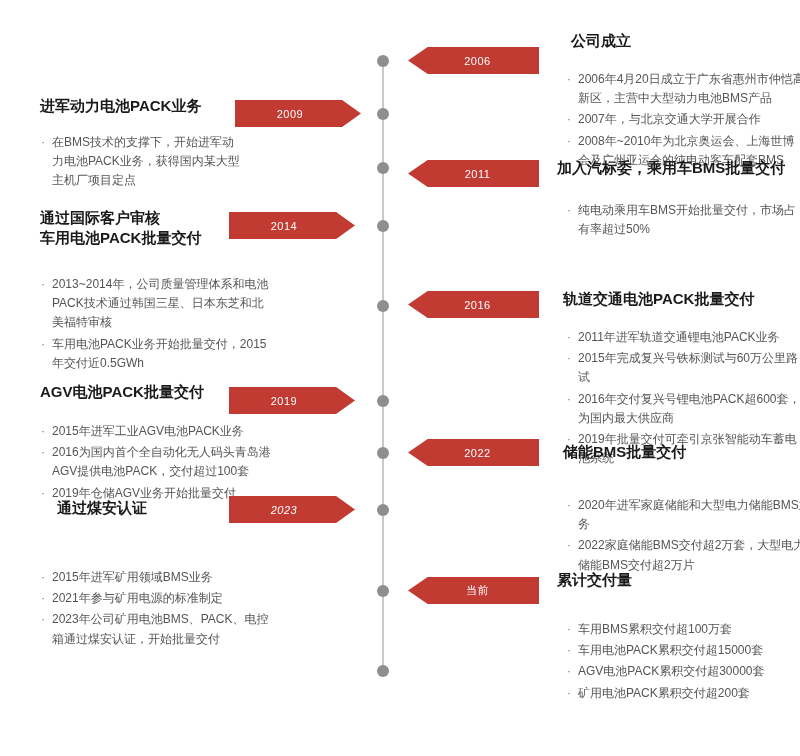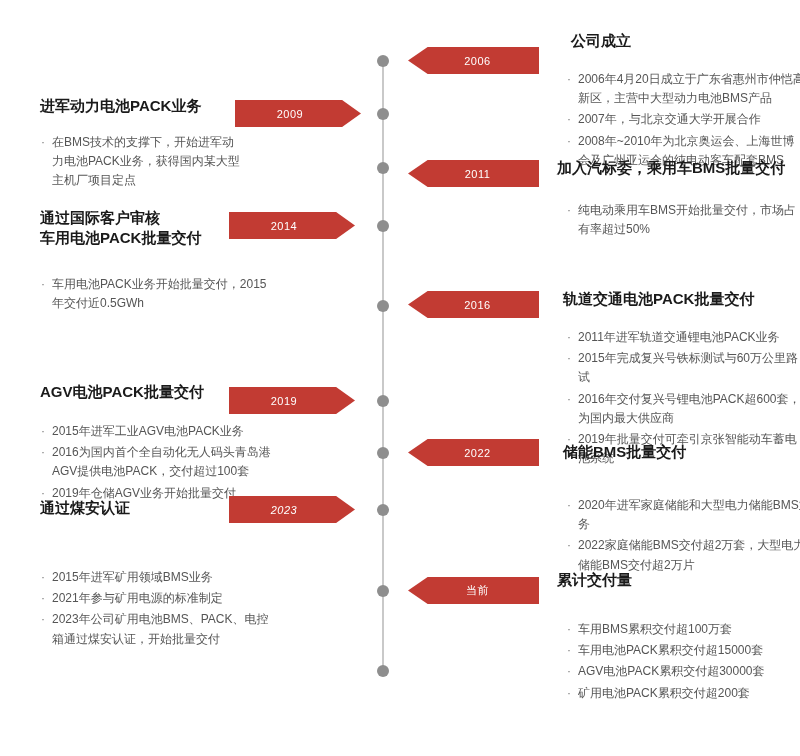--- a/index.html
+++ b/index.html
@@ -64,20 +64,21 @@
   </div>
 
   <div>
     <span class="dot" style="left:383px;top:226px;"></span>
     <div class="arrow left" style="left:229px;top:212px;width:126px;">
       <span>2014</span>
     </div>
     <h3 class="title" style="left:40px;top:208px;width:230px;">通过国际客户审核
 车用电池PACK批量交付</h3>
     <ul class="bullets" style="left:26px;top:263px;width:232px;">
+        <li>2013~2014年，公司质量管理体系和电池PACK技术通过韩国三星、日本东芝和北美福特审核</li>
         <li>车用电池PACK业务开始批量交付，2015年交付近0.5GWh</li>
       </ul>
   </div>
 
   <div>
     <span class="dot" style="left:383px;top:306px;"></span>
     <div class="arrow right" style="left:408px;top:291px;width:131px;">
       <span>2016</span>
     </div>
     <h3 class="title" style="left:563px;top:289px;">轨道交通电池PACK批量交付</h3>
@@ -112,21 +113,21 @@
         <li>2020年进军家庭储能和大型电力储能BMS业务</li>
         <li>2022家庭储能BMS交付超2万套，大型电力储能BMS交付超2万片</li>
       </ul>
   </div>
 
   <div>
     <span class="dot" style="left:383px;top:510px;"></span>
     <div class="arrow left" style="left:229px;top:496px;width:126px;font-style:italic;">
       <span>2023</span>
     </div>
-    <h3 class="title" style="left:40px;top:498px;">通过煤安认证</h3>
+    <h3 class="title" style="left:57px;top:498px;">通过煤安认证</h3>
     <ul class="bullets" style="left:26px;top:556px;width:232px;">
         <li>2015年进军矿用领域BMS业务</li>
         <li>2021年参与矿用电源的标准制定</li>
         <li>2023年公司矿用电池BMS、PACK、电控箱通过煤安认证，开始批量交付</li>
       </ul>
   </div>
 
   <div>
     <span class="dot" style="left:383px;top:591px;"></span>
     <div class="arrow right" style="left:408px;top:577px;width:131px;">

